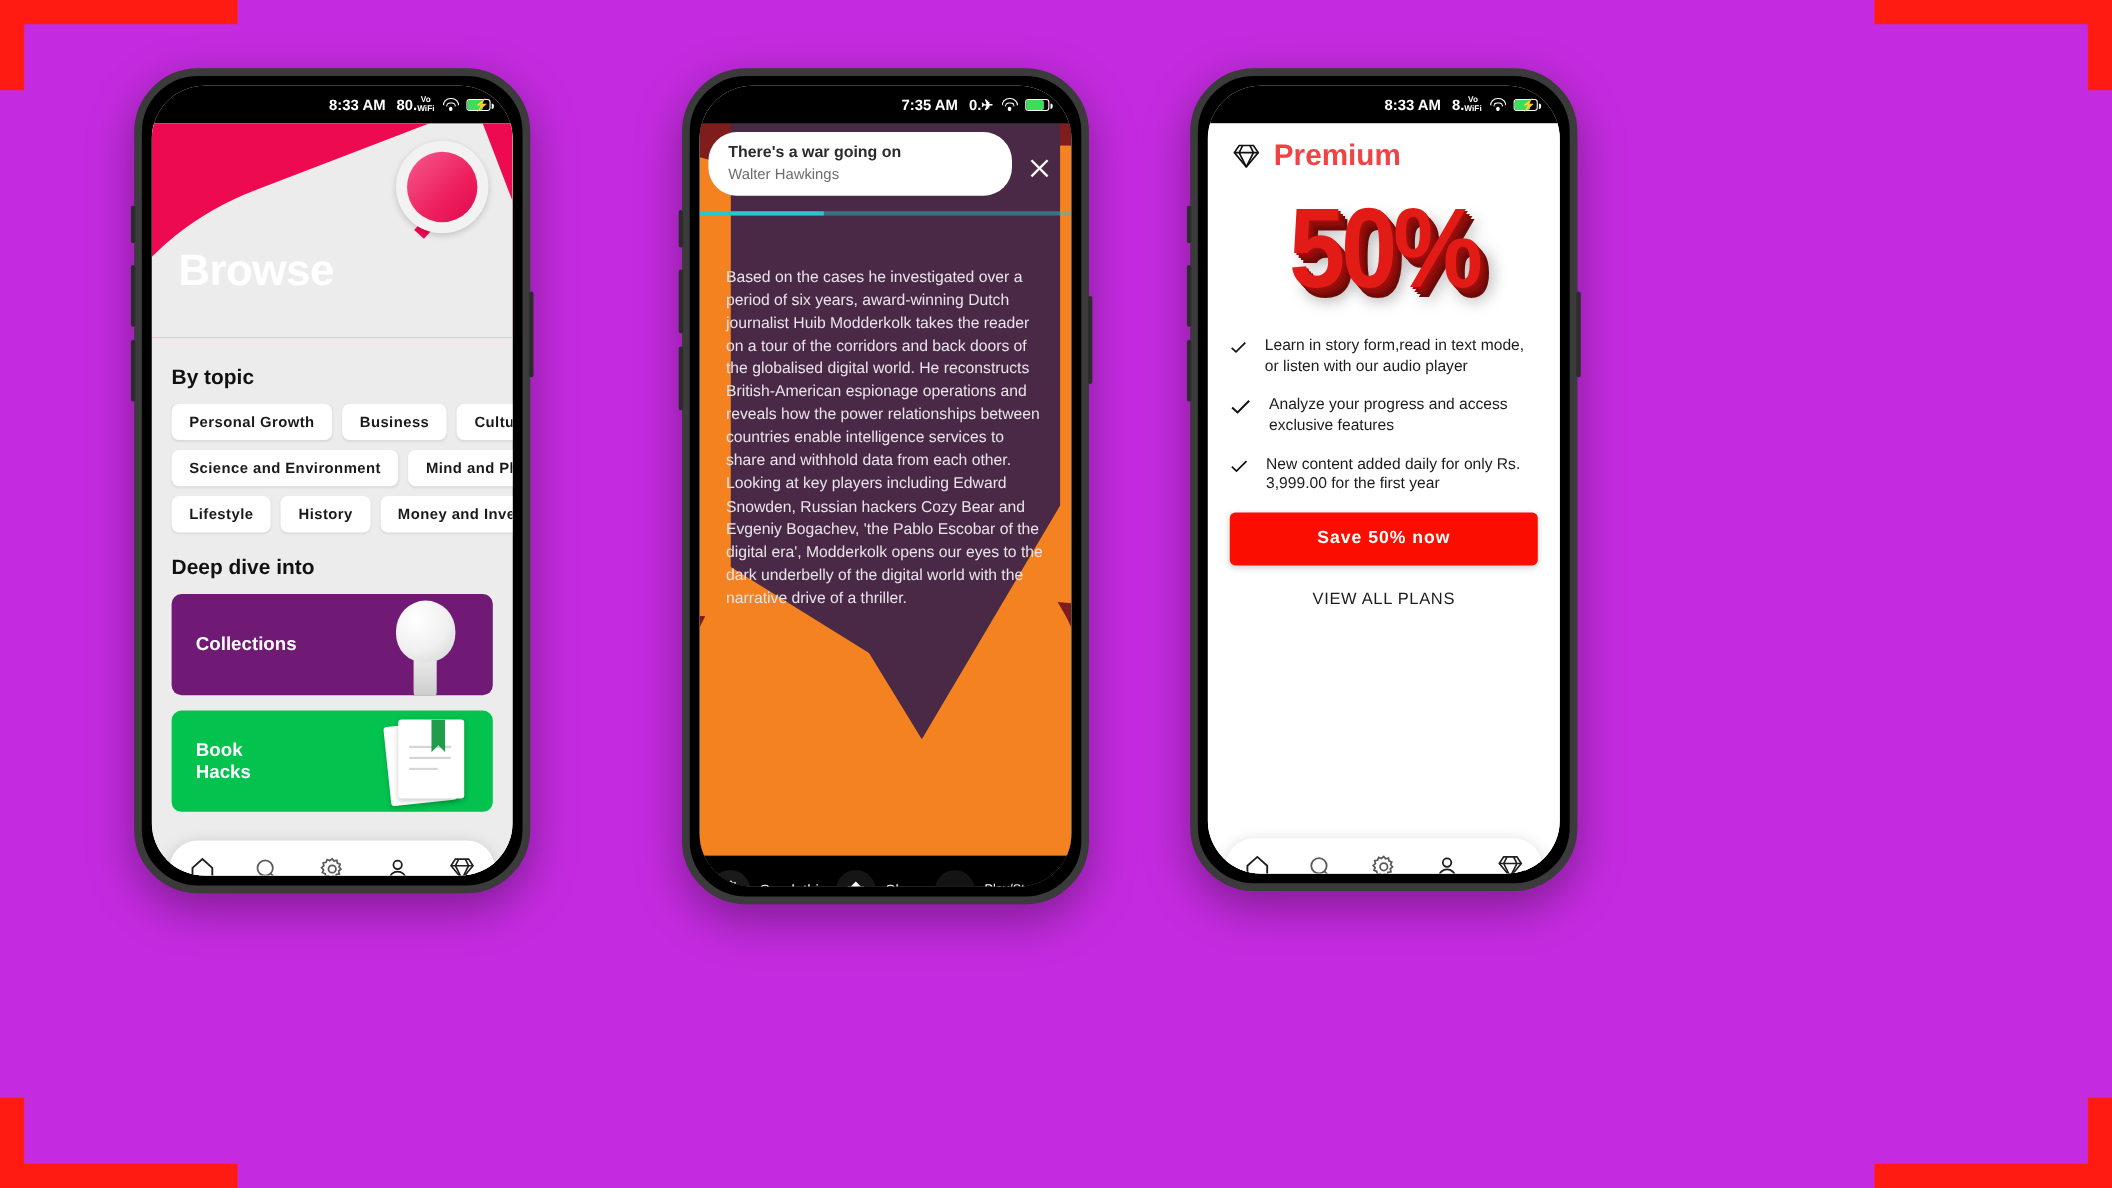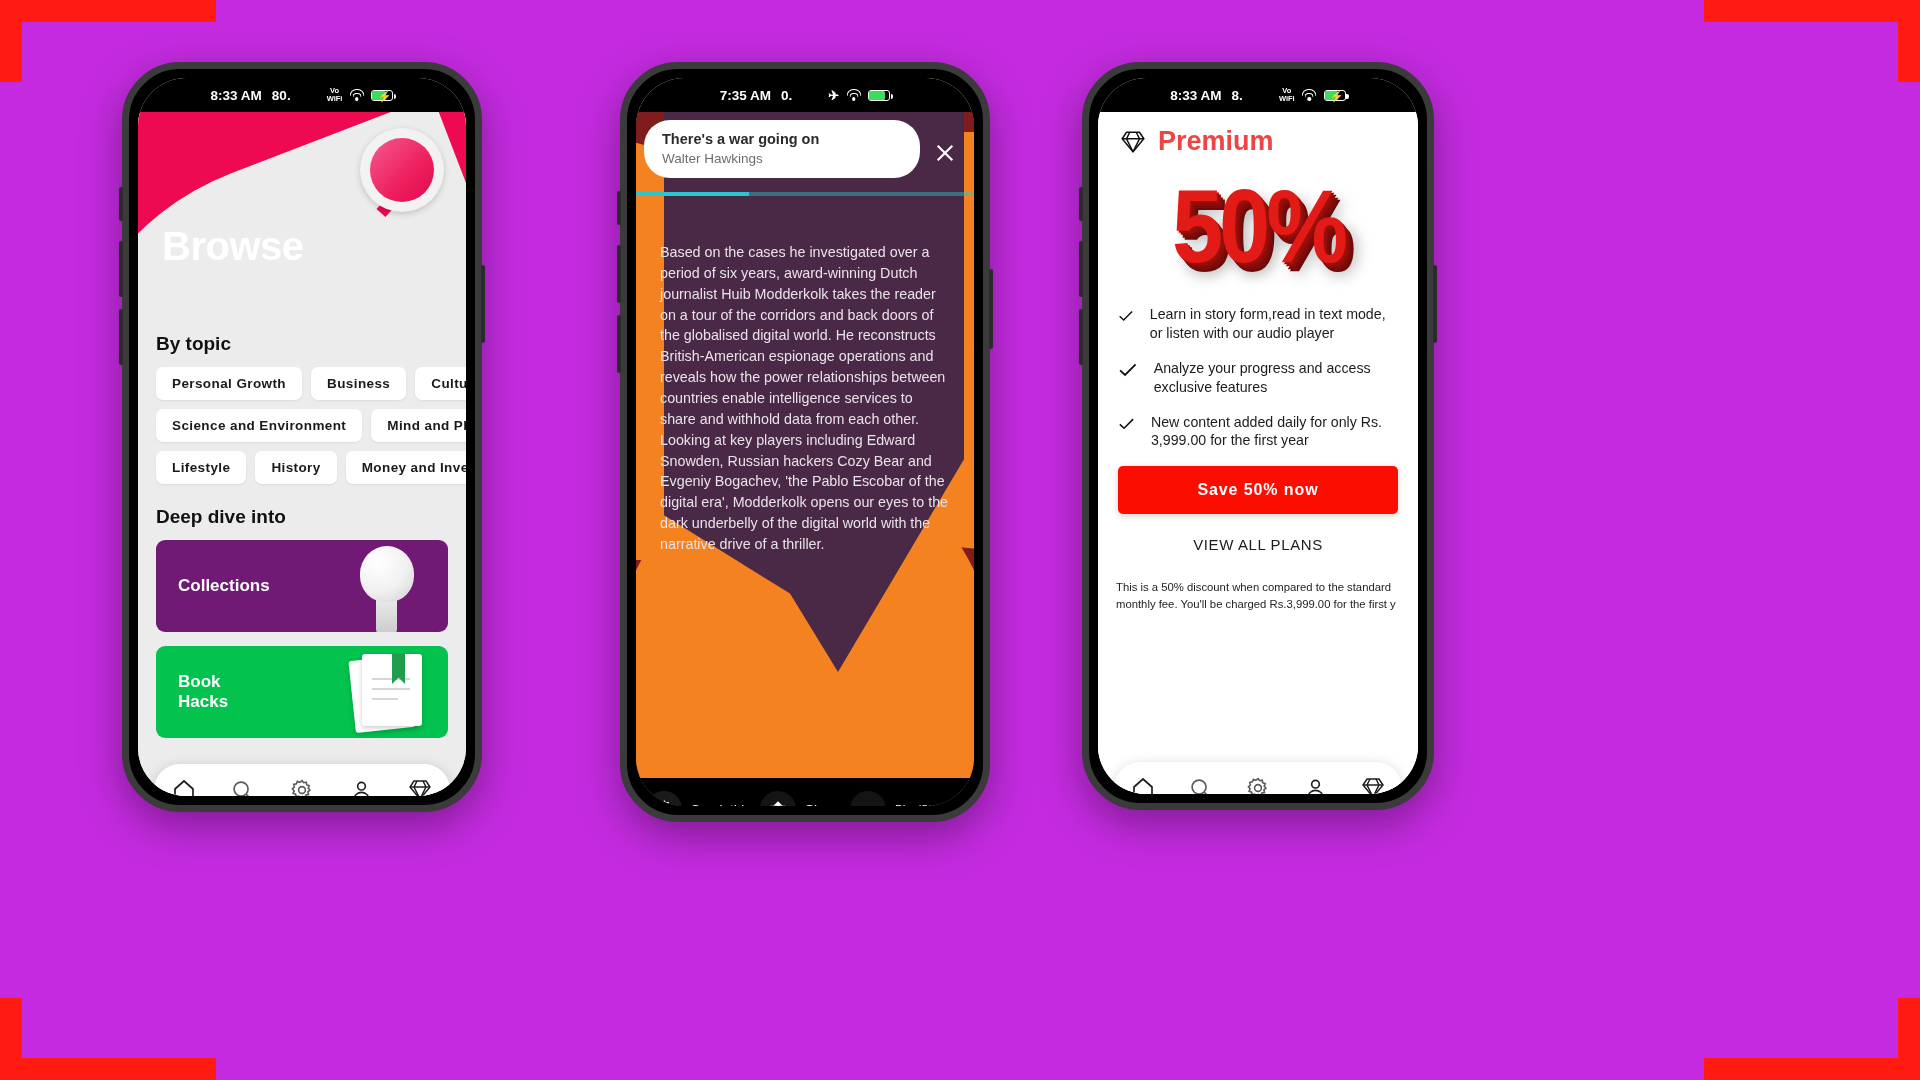--- a/index.html
+++ b/index.html
@@ -44,22 +44,22 @@
     width:86px; height:9px; background:#3d3d3d; border-radius:6px;
   }
   .notch-dot {
     position:absolute; top:14px; width:10px; height:10px;
     background:#3d3d3d; border-radius:50%;
   }
 
   
   .statusbar {
     position:relative; height:34px; background:#000; color:#fff;
-    display:flex; align-items:center; justify-content:center;
-    padding:0 20px; font-size:13.5px; font-weight:bold; z-index:9;gap:36px;
+    display:flex; align-items:center; justify-content:flex-end;
+    padding:0 20px; font-size:13.5px; font-weight:bold; z-index:9;
   }
   .sb-left { display:flex; gap:10px; align-items:baseline; white-space:nowrap; }
   .sb-right { display:flex; gap:7px; align-items:center; }
   .sb-vowifi { font-size:7.5px; font-weight:bold; line-height:8px; text-align:center; }
   .ico-wifi { width:15px; height:12px; position:relative; }
   .ico-wifi i {
     position:absolute; left:50%; transform:translateX(-50%);
     border:1.6px solid #fff; border-bottom:none;
     border-top-left-radius:40px; border-top-right-radius:40px;
   }
@@ -530,21 +530,20 @@
         <div class="p3-item">
           <svg width="27" height="22" viewBox="0 0 28 22" fill="none" stroke="#111" stroke-width="2.6">
               <path d="M3 11.5 10 18 25 3"></path>
             </svg>
           <div class="tx">New content added daily for only Rs. 3,999.00 for the first year</div>
         </div>
       </div>
 
       <div class="p3-cta">Save 50% now</div>
       <div class="p3-plans">VIEW ALL PLANS</div>
-      <div class="p3-fine">This is a 50% discount when compared to the standard monthly fee. You'll be charged Rs.3,999.00 for the first y</div>
 
       <div class="navpill">
         <div class="ni">
           <svg width="24" height="24" viewBox="0 0 24 24" fill="none" stroke="#1f1f1f" stroke-width="1.7">
               <path d="M3 11 12 3l9 8v9a1 1 0 0 1-1 1H4a1 1 0 0 1-1-1z"></path>
             </svg>
         </div>
         <div class="ni">
           <svg width="23" height="23" viewBox="0 0 24 24" fill="none" stroke="#5a5a5a" stroke-width="1.7">
               <circle cx="10.5" cy="10.5" r="7.3"></circle>

